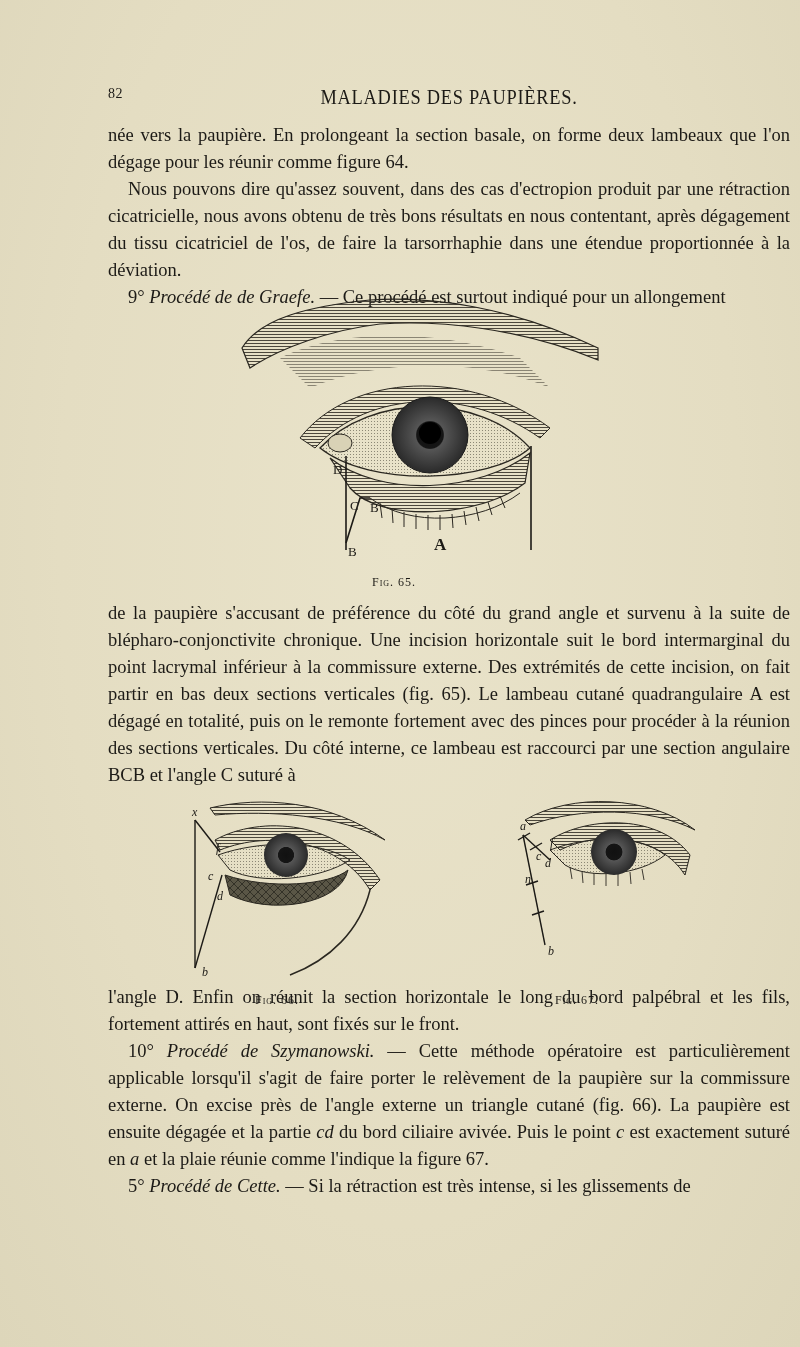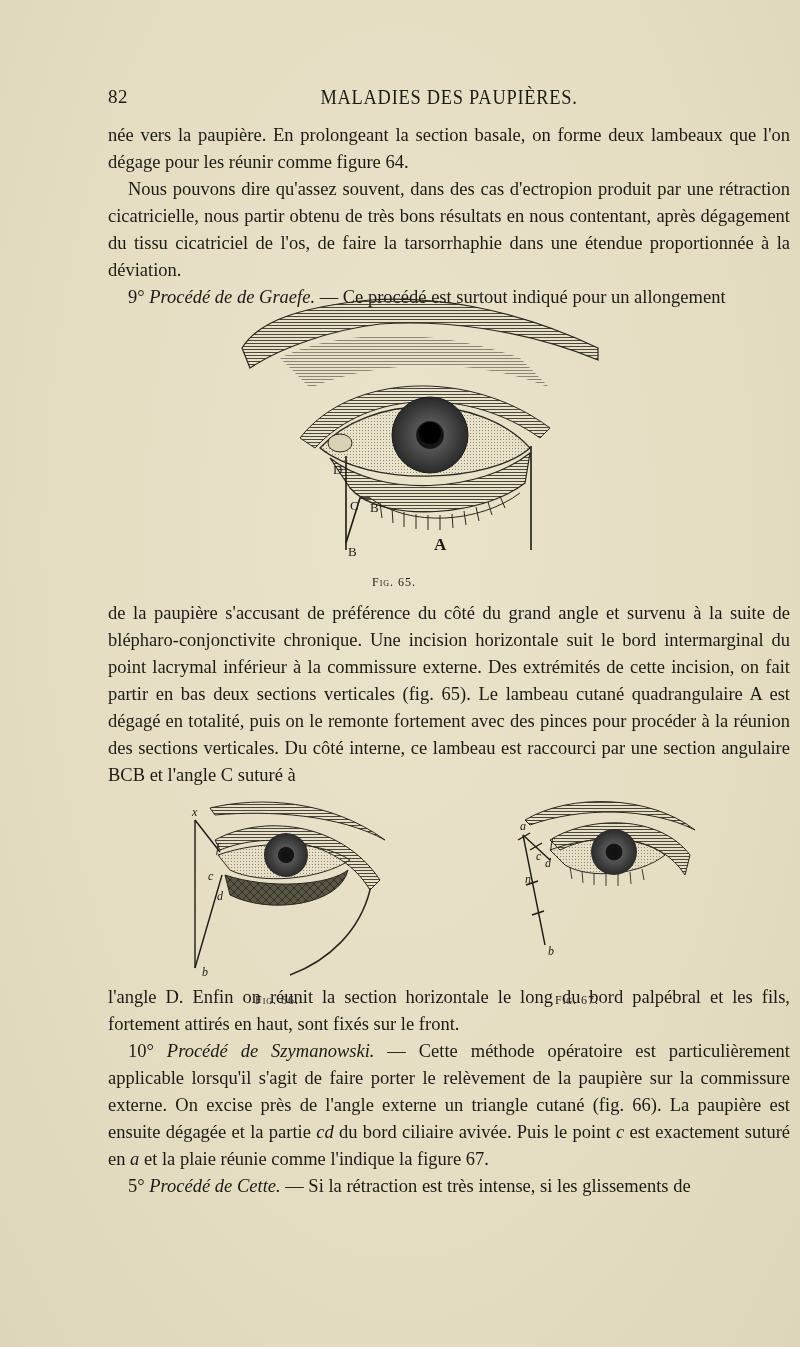--- a/index.html
+++ b/index.html
@@ -6,21 +6,21 @@
     body {
       width: 800px; height: 1347px;
       background: #e6e0c6;
       position: relative; overflow: hidden;
       font-family: "Liberation Serif", "DejaVu Serif", serif;
       color: #1c1a16;
     }
     .page { position: absolute; left: 0; top: 0; width: 800px; height: 1347px;
       background: radial-gradient(ellipse at 50% 40%, #e9e3ca 0%, #e4ddc2 60%, #ddd6ba 100%); }
     .header { position: absolute; top: 86px; left: 108px; width: 682px; height: 30px; }
-    .page-number { position: absolute; left: 0; top: 0; font-size: 19px; letter-spacing: 0.5px; }
+    .page-number { position: absolute; left: 0; top: 0; font-size: 14px; letter-spacing: 0.5px; }
     .running-title { position: absolute; left: 0; right: 0; text-align: center; top: 0;
       font-size: 20px; letter-spacing: 0.8px; transform: scaleX(0.92); }
     .para { position: absolute; left: 108px; width: 682px; font-size: 18.5px; line-height: 27px;
       text-align: justify; transform-origin: left top; }
     .para p { margin: 0; text-indent: 0; }
     .para p.indent { text-indent: 20px; }
     .para em { font-style: italic; }
     .fig-caption { position: absolute; font-size: 12px; letter-spacing: 1px; font-variant: small-caps; }
     svg { position: absolute; overflow: visible; }
     .lbl { font-family: "Liberation Serif", serif; font-size: 13px; fill: #1c1a16; }
@@ -31,21 +31,21 @@
 
 <div class="page">
 
   <div class="header">
     <span class="page-number">82</span>
     <div class="running-title">MALADIES DES PAUPIÈRES.</div>
   </div>
 
   <div class="para" style="top:122px;">
     <p>née vers la paupière. En prolongeant la section basale, on forme deux lambeaux que l'on dégage pour les réunir comme figure 64.</p>
-    <p class="indent">Nous pouvons dire qu'assez souvent, dans des cas d'ectropion produit par une rétraction cicatricielle, nous partir obtenu de très bons résultats en nous contentant, après dégagement du tissu cicatriciel de l'os, de faire la tarsorrhaphie dans une étendue proportionnée à la déviation.</p>
+    <p class="indent">Nous pouvons dire qu'assez souvent, dans des cas d'ectropion produit par une rétraction cicatricielle, nous avons obtenu de très bons résultats en nous contentant, après dégagement du tissu cicatriciel de l'os, de faire la tarsorrhaphie dans une étendue proportionnée à la déviation.</p>
     <p class="indent"><span>9°</span> <em>Procédé de de Graefe.</em><span> — Ce procédé est surtout indiqué pour un allongement</span></p>
   </div>
 
   <svg style="left:220px; top:288px;" width="380" height="290" viewBox="0 0 380 290">
     <defs>
       <pattern id="hatch" width="4" height="3" patternUnits="userSpaceOnUse">
         <path d="M0 1.5 H4" stroke="#3a362c" stroke-width="0.9"></path>
       </pattern>
       <pattern id="dots" width="3" height="3" patternUnits="userSpaceOnUse">
         <circle cx="1.5" cy="1.5" r="0.5" fill="#6e6a5a"></circle>

